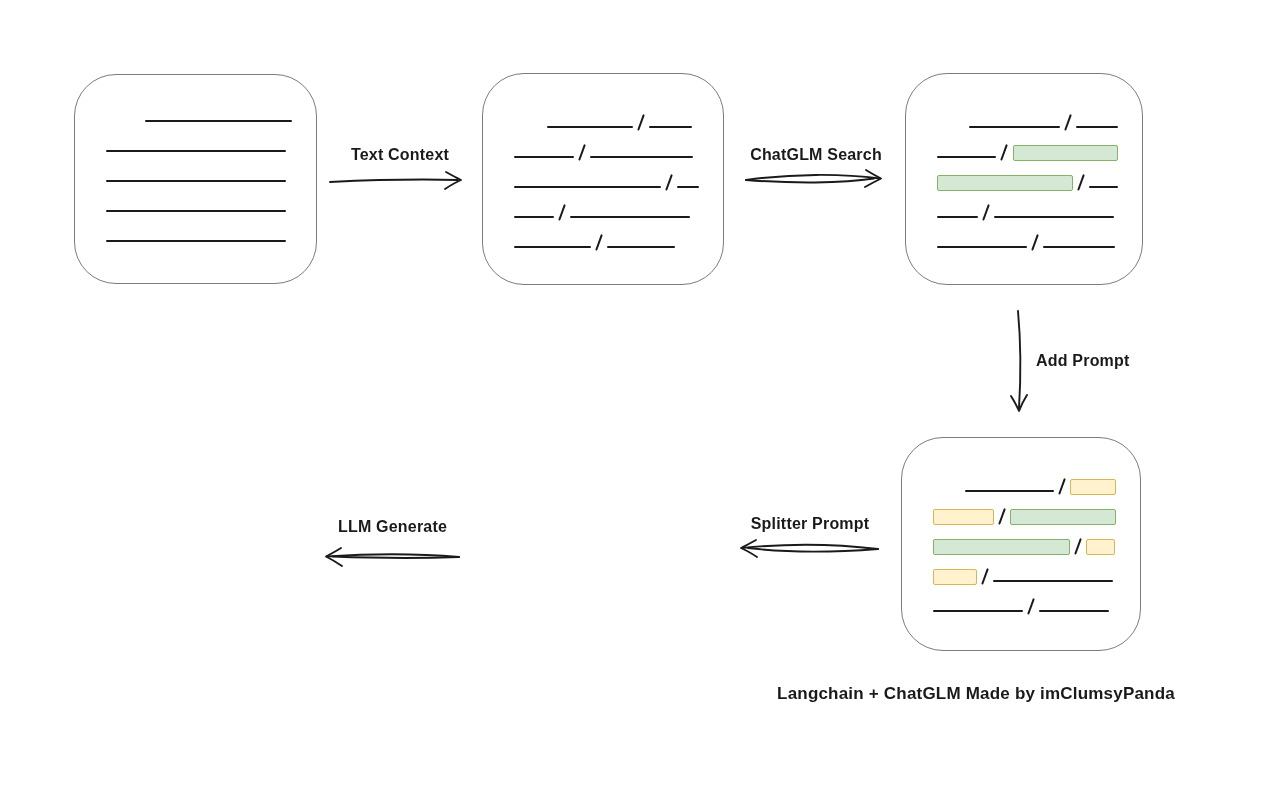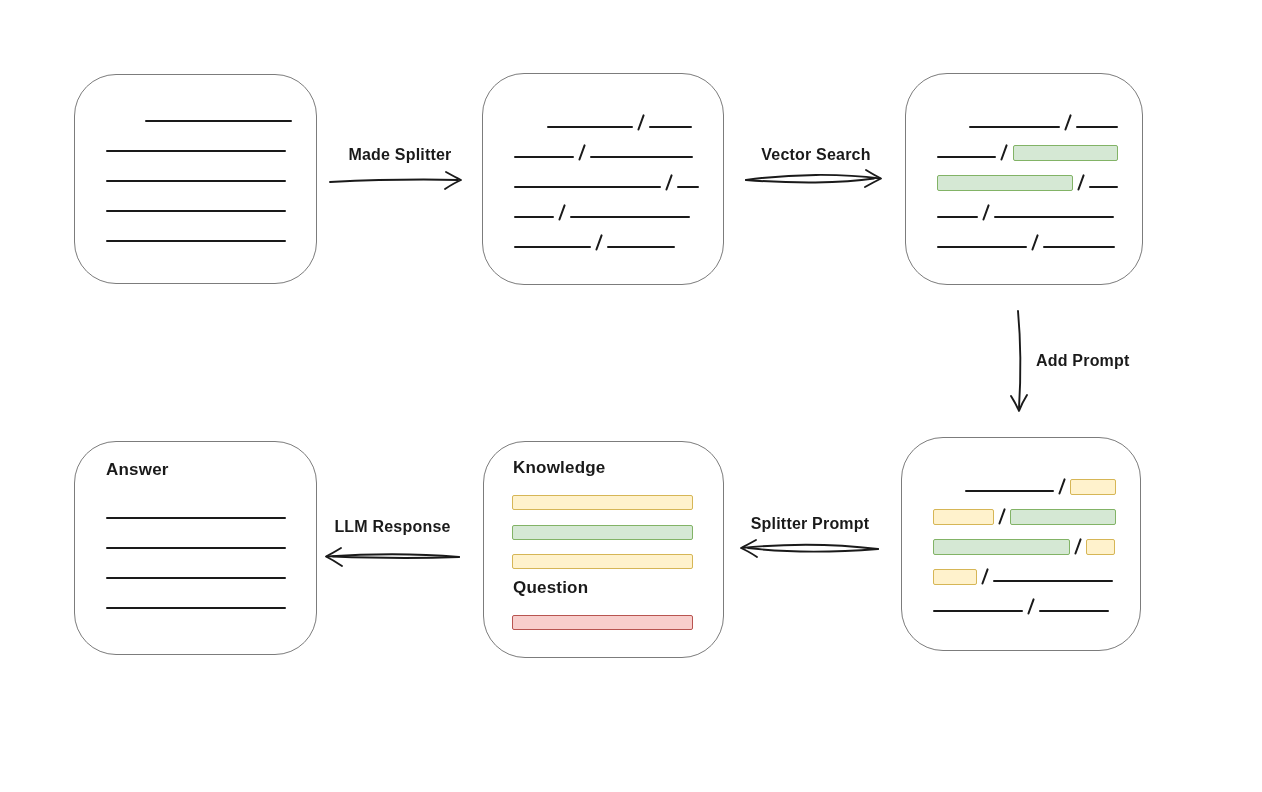--- a/index.html
+++ b/index.html
@@ -151,50 +151,21 @@
           <span class="seg-line" style="width: 120px;"></span>
         </div>
         <div class="row">
           <span class="seg-line" style="width: 90px;"></span>
           <span class="seg-slash"></span>
           <span class="seg-line" style="width: 70px;"></span>
         </div>
       </div>
   </div>
 
-  <div class="node" id="box-prompt" style="left:483px;top:441px;width:241px;height:217px;">
-    <div class="node-label" style="left:29px;top:16px;">Knowledge</div>
-    <div class="bar-group" style="top:53px;">
-        <div class="bar" style="width: 179px; background: rgb(255, 242, 204); border-color: rgb(214, 182, 86);"></div>
-        <div class="bar" style="width: 179px; background: rgb(213, 232, 212); border-color: rgb(130, 179, 102);"></div>
-        <div class="bar" style="width: 179px; background: rgb(255, 242, 204); border-color: rgb(214, 182, 86);"></div>
-      </div>
-    <div class="node-label" style="left:29px;top:136px;">Question</div>
-    <div class="bar-group" style="top:173px;">
-        <div class="bar" style="width: 179px; background: rgb(248, 206, 204); border-color: rgb(184, 84, 80);"></div>
-      </div>
-  </div>
 
-  <div class="node answer" id="box-answer" style="left:74px;top:441px;width:243px;height:214px;">
-    <div class="node-label" style="left:31px;top:18px;">Answer</div>
-    <div class="rows">
-        <div class="row">
-          <span class="seg-line" style="width: 180px;"></span>
-        </div>
-        <div class="row">
-          <span class="seg-line" style="width: 180px;"></span>
-        </div>
-        <div class="row">
-          <span class="seg-line" style="width: 180px;"></span>
-        </div>
-        <div class="row">
-          <span class="seg-line" style="width: 180px;"></span>
-        </div>
-      </div>
-  </div>
 
   <svg id="arrow-layer" width="1262" height="792" viewBox="0 0 1262 792">
 
     <path d="M330,182 C372,180 420,179 458,180"></path>
     <path d="M446,172 Q455,177 461,180 Q454,183 445,189"></path>
 
     <path d="M746,180 C792,173.5 842,173.5 880,178.5"></path>
     <path d="M746,180 C792,183.5 842,183.5 874,178.5"></path>
     <path d="M866,170 Q875,175.5 881,178.5 Q874,182 865,187"></path>
 
@@ -203,20 +174,21 @@
 
     <path d="M878,549 C832,543.5 786,543.5 742,548"></path>
     <path d="M878,549 C832,552.5 786,552.5 748,548"></path>
     <path d="M756,540 Q747,545 741,548 Q748,551 757,557"></path>
 
     <path d="M459,557 C418,553.5 372,553.5 327,556.5"></path>
     <path d="M459,557 C418,558.5 372,558 333,556.5"></path>
     <path d="M341,548 Q332,553.5 326,556.5 Q333,560 342,566"></path>
   </svg>
 
-  <div class="arrow-label" style="left:330px;top:146px;width:140px;">Made Splitter</div>
-  <div class="arrow-label" style="left:746px;top:146px;width:140px;">Vector Search</div>
+  <div class="arrow-label" style="left:330px;top:146px;width:140px;">Text Context</div>
+  <div class="arrow-label" style="left:746px;top:146px;width:140px;">ChatGLM Search</div>
   <div class="arrow-label" style="left:1036px;top:352px;text-align:left;">Add Prompt</div>
   <div class="arrow-label" style="left:735px;top:515px;width:150px;">Splitter Prompt</div>
-  <div class="arrow-label" style="left:325px;top:518px;width:135px;">LLM Response</div>
+  <div class="arrow-label" style="left:325px;top:518px;width:135px;">LLM Generate</div>
 
+  <div id="caption">Langchain + ChatGLM Made by imClumsyPanda</div>
 
 </div>
 
 </body></html>

